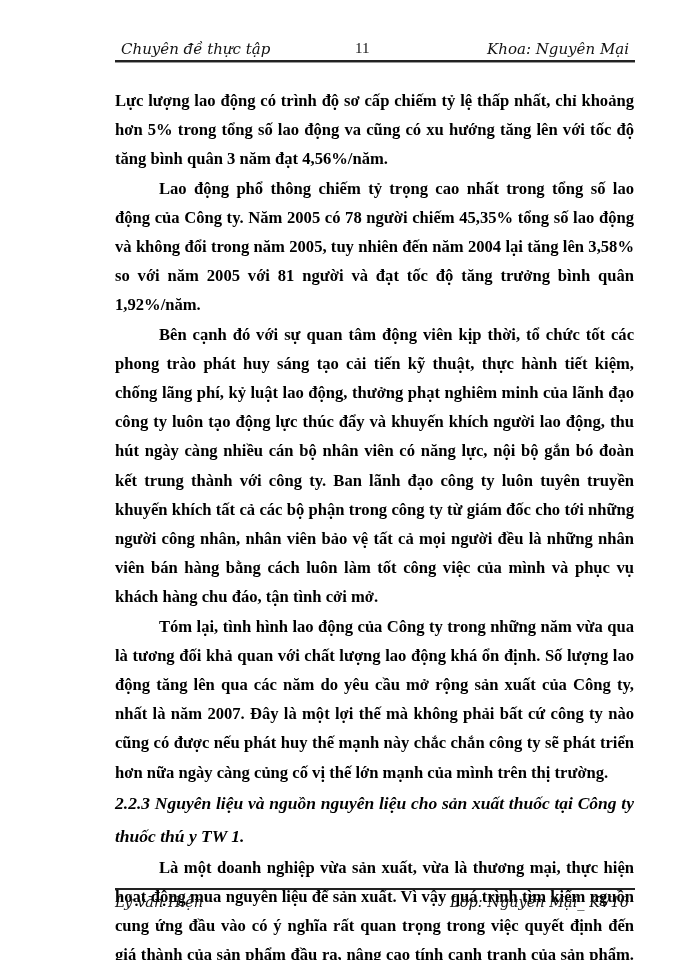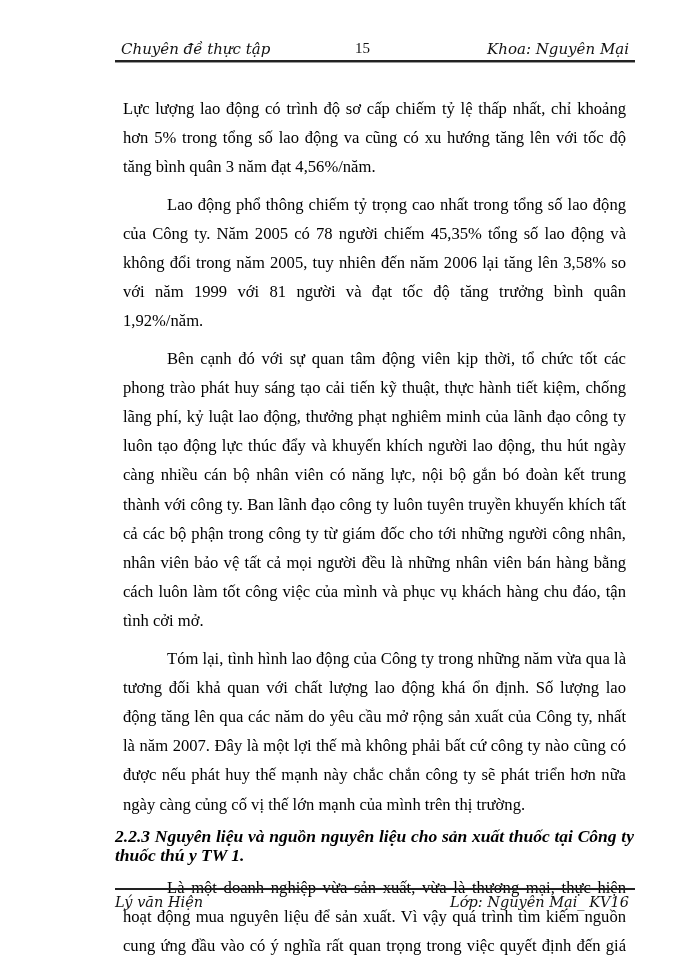--- a/index.html
+++ b/index.html
@@ -41,32 +41,33 @@
       position: absolute;
       left: 115px;
       top: 86px;
       width: 519px;
       font-family: "Liberation Serif", serif;
       font-size: 16.6px;
       line-height: 29.2px;
       text-align: justify;
     }
     .body-text p {
-      margin: 8px;
+      margin: 0;
+      font-weight: bold;
     }
     .body-text p.indent {
       text-indent: 44px;
     }
     .body-text h3 {
       margin: 0;
       font-family: "Liberation Serif", serif;
       font-weight: bold;
       font-style: italic;
       font-size: 17.5px;
-      line-height: 19px;
+      line-height: 33px;
       text-align: justify;
     }
 
     .running-footer {
       position: absolute;
       left: 115px;
       width: 520px;
       top: 888px;
       height: 24px;
       font-family: "DejaVu Serif", serif;
@@ -78,27 +79,27 @@
     .running-footer .left { position: absolute; left: 0; top: 4px; }
     .running-footer .right { position: absolute; right: 6px; top: 4px; }
   </style>
 </head>
 <body>
 
 <div class="page">
 
   <div class="running-header">
     <span class="left">Chuyên đề thực tập</span>
-    <span class="center">15</span>
+    <span class="center">11</span>
     <span class="right">Khoa: Nguyên Mại</span>
   </div>
 
   <div class="body-text">
     <p>Lực lượng lao động có trình độ sơ cấp chiếm tỷ lệ thấp nhất, chỉ khoảng hơn 5% trong tổng số lao động va cũng có xu hướng tăng lên với tốc độ tăng bình quân 3 năm đạt 4,56%/năm.</p>
-    <p class="indent">Lao động phổ thông chiếm tỷ trọng cao nhất trong tổng số lao động của Công ty. Năm 2005 có 78 người chiếm 45,35% tổng số lao động và không đổi trong năm 2005, tuy nhiên đến năm 2006 lại tăng lên 3,58% so với năm 1999 với 81 người và đạt tốc độ tăng trưởng bình quân 1,92%/năm.</p>
+    <p class="indent">Lao động phổ thông chiếm tỷ trọng cao nhất trong tổng số lao động của Công ty. Năm 2005 có 78 người chiếm 45,35% tổng số lao động và không đổi trong năm 2005, tuy nhiên đến năm 2004 lại tăng lên 3,58% so với năm 2005 với 81 người và đạt tốc độ tăng trưởng bình quân 1,92%/năm.</p>
     <p class="indent">Bên cạnh đó với sự quan tâm động viên kịp thời, tổ chức tốt các phong trào phát huy sáng tạo cải tiến kỹ thuật, thực hành tiết kiệm, chống lãng phí, kỷ luật lao động, thưởng phạt nghiêm minh của lãnh đạo công ty luôn tạo động lực thúc đẩy và khuyến khích người lao động, thu hút ngày càng nhiều cán bộ nhân viên có năng lực, nội bộ gắn bó đoàn kết trung thành với công ty. Ban lãnh đạo công ty luôn tuyên truyền khuyến khích tất cả các bộ phận trong công ty từ giám đốc cho tới những người công nhân, nhân viên bảo vệ tất cả mọi người đều là những nhân viên bán hàng bằng cách luôn làm tốt công việc của mình và phục vụ khách hàng chu đáo, tận tình cởi mở.</p>
     <p class="indent">Tóm lại, tình hình lao động của Công ty trong những năm vừa qua là tương đối khả quan với chất lượng lao động khá ổn định. Số lượng lao động tăng lên qua các năm do yêu cầu mở rộng sản xuất của Công ty, nhất là năm 2007. Đây là một lợi thế mà không phải bất cứ công ty nào cũng có được nếu phát huy thế mạnh này chắc chắn công ty sẽ phát triển hơn nữa ngày càng củng cố vị thế lớn mạnh của mình trên thị trường.</p>
     <h3>2.2.3 Nguyên liệu và nguồn nguyên liệu cho sản xuất thuốc tại Công ty thuốc thú y TW 1.</h3>
     <p class="indent">Là một doanh nghiệp vừa sản xuất, vừa là thương mại, thực hiện hoạt động mua nguyên liệu để sản xuất. Vì vậy quá trình tìm kiếm nguồn cung ứng đầu vào có ý nghĩa rất quan trọng trong việc quyết định đến giá thành của sản phẩm đầu ra, nâng cao tính cạnh tranh của sản phẩm. Hiện nay công ty phải</p>
   </div>
 
   <div class="running-footer">
     <span class="left">Lý văn Hiện</span>
     <span class="right">Lớp: Nguyên Mại_ KV16</span>
   </div>

